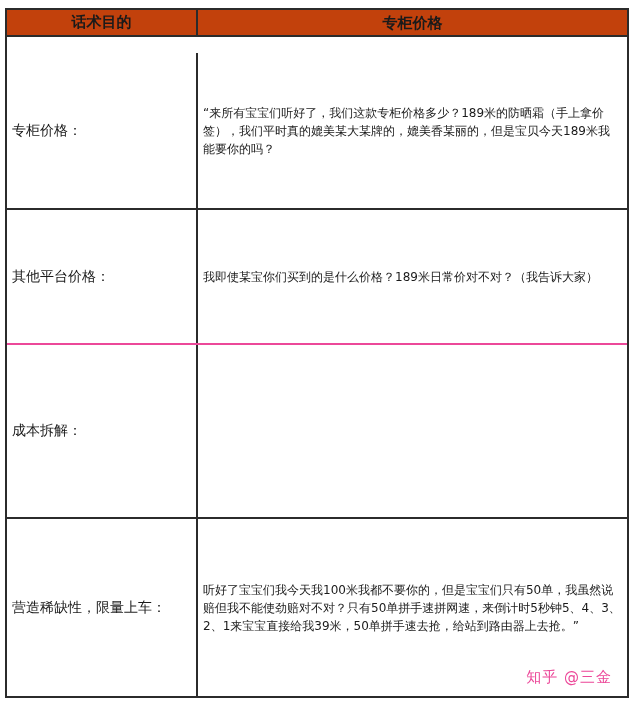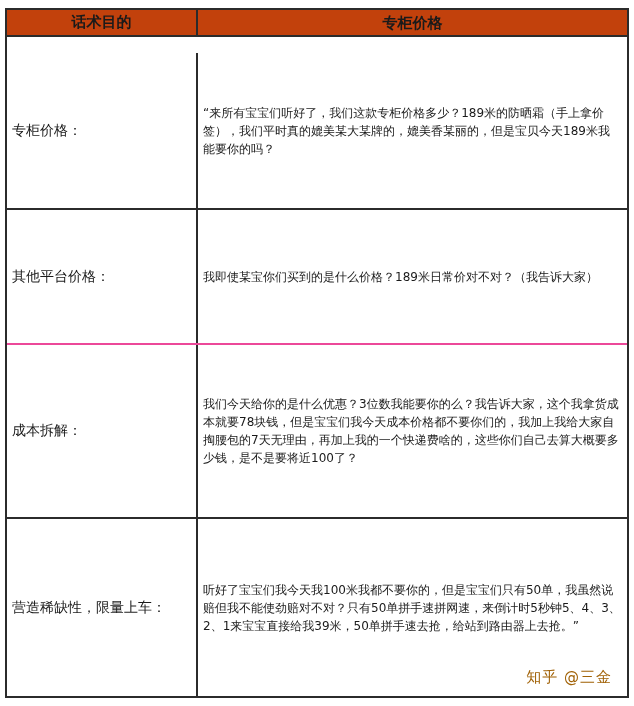--- a/index.html
+++ b/index.html
@@ -11,21 +11,21 @@
   .row + .row { }
   .cell { box-sizing:border-box; display:flex; align-items:center; }
   .c1 { width:191px; border-right:2px solid #2b2b2b; padding-left:5px; font-size:14px; }
   .c2 { flex:1; padding-left:5px; padding-right:6px; font-size:12px; line-height:18px; }
   .header { top:0; height:27px; background:#c2410c; border-bottom:2px solid #2b2b2b; }
   .header .cell { justify-content:center; font-weight:bold; font-size:15px; padding:0; }
   .r1 { top:43px; height:157px; border-bottom:2px solid #2b2b2b; }
   .r2 { top:200px; height:135px; border-bottom:2px solid #ec4899; }
   .r3 { top:335px; height:174px; border-bottom:2px solid #2b2b2b; }
   .r4 { top:509px; height:177px; }
-  .watermark { position:absolute; right:22px; top:668px; font-size:15px; color:#a16207;
+  .watermark { position:absolute; right:22px; top:668px; font-size:15px; color:#ec4899;
                letter-spacing:1px; }
 </style>
 </head>
 <body>
 
 <div class="table">
   <div class="row header">
     <div class="cell c1">话术目的</div>
     <div class="cell c2" style="justify-content:center;padding:0;">专柜价格</div>
   </div>
@@ -35,21 +35,20 @@
     <div class="cell c2">“来所有宝宝们听好了，我们这款专柜价格多少？189米的防晒霜（手上拿价签），我们平时真的媲美某大某牌的，媲美香某丽的，但是宝贝今天189米我能要你的吗？</div>
   </div>
 
   <div class="row r2">
     <div class="cell c1">其他平台价格：</div>
     <div class="cell c2">我即使某宝你们买到的是什么价格？189米日常价对不对？（我告诉大家）</div>
   </div>
 
   <div class="row r3">
     <div class="cell c1">成本拆解：</div>
-    <div class="cell c2">我们今天给你的是什么优惠？3位数我能要你的么？我告诉大家，这个我拿货成本就要78块钱，但是宝宝们我今天成本价格都不要你们的，我加上我给大家自掏腰包的7天无理由，再加上我的一个快递费啥的，这些你们自己去算大概要多少钱，是不是要将近100了？</div>
   </div>
 
   <div class="row r4">
     <div class="cell c1">营造稀缺性，限量上车：</div>
     <div class="cell c2">听好了宝宝们我今天我100米我都不要你的，但是宝宝们只有50单，我虽然说赔但我不能使劲赔对不对？只有50单拼手速拼网速，来倒计时5秒钟5、4、3、2、1来宝宝直接给我39米，50单拼手速去抢，给站到路由器上去抢。”</div>
   </div>
 </div>
 
 <div class="watermark">知乎 @三金</div>
 

